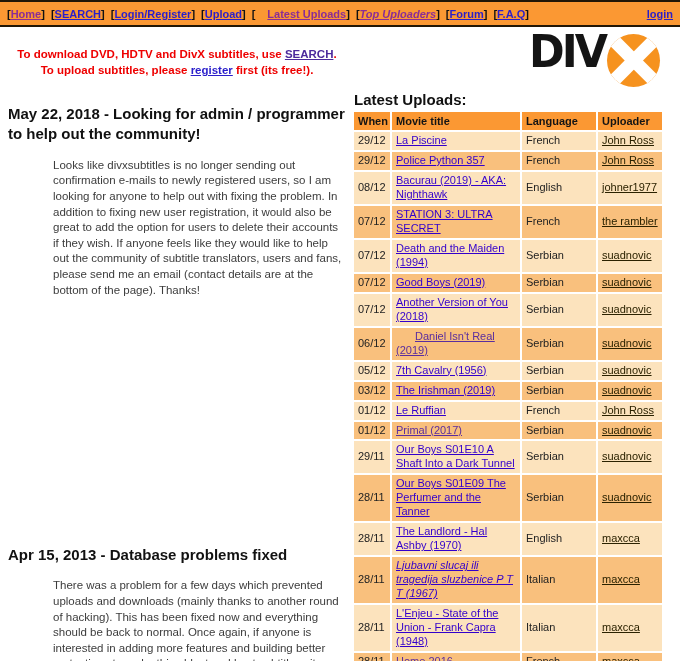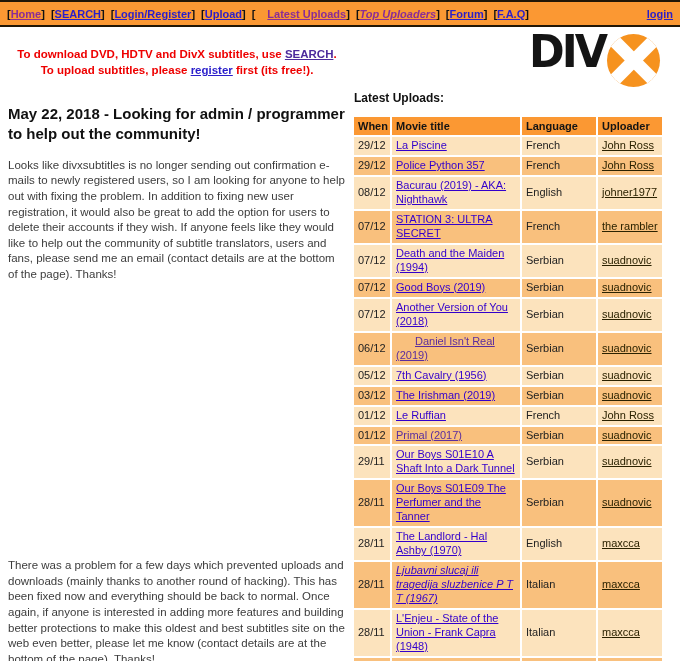--- a/index.html
+++ b/index.html
@@ -25,21 +25,21 @@
 
   
   .notice{
     margin:19px auto 0; width:330px; text-align:center;
     font-size:11.5px; font-weight:bold; line-height:1.4;
   }
   .notice a{ font-weight:bold; }
 
   
   .news-title{ font-size:15px; font-weight:bold; color:#111; line-height:1.35; }
-  .news-body{ font-size:11.5px; color:#3C3C3C; line-height:1.36; margin-top:13px; }
+  .news-body{ font-size:11.5px; color:#3C3C3C; line-height:1.36; margin-top:13px;margin-left:45px; }
   .news-1{ margin-top:26px; }
   .news-2{ position:absolute; top:518px; left:8px; right:6px; }
 
   
   .logo-wrap{ display:flex; justify-content:flex-end; margin:7px 0 0 0; padding-right:0; }
   .logo{ display:flex; align-items:flex-start; }
   .logo-word{
     font-family:"DejaVu Sans", sans-serif; font-weight:900; font-size:43px;
     line-height:34px; letter-spacing:-3px; color:#141414; transform:scaleY(1.05);
   }
@@ -52,21 +52,21 @@
     position:relative; overflow:hidden; margin-left:2px; flex:none;
   }
   .logo-x::before, .logo-x::after{
     content:""; position:absolute; left:-12%; right:-12%; top:50%;
     height:13px; margin-top:-6.5px; background:#fff;
   }
   .logo-x::before{ transform:rotate(45deg); }
   .logo-x::after{ transform:rotate(-45deg); }
 
   
-  .uploads-heading{ font-size:12px; font-weight:bold; color:#111; margin:4px 0 10px 2px; }
+  .uploads-heading{ font-size:15px; font-weight:bold; color:#111; margin:4px 0 2px 2px; }
   table.uploads{
     width:306px; border-collapse:separate; border-spacing:2px;
     font-size:11px; table-layout:fixed;
   }
   table.uploads th{
     background:#FB9833; color:#141414; text-align:left; font-weight:bold;
     padding:3px 4px;
   }
   table.uploads td{ padding:2px 4px; vertical-align:middle; color:#222; line-height:1.27; }
   tr.row-light td{ background:#FCE3BD; }
@@ -102,20 +102,21 @@
     <div class="notice" style="color: rgb(238, 0, 0);">
       <span>To download DVD, HDTV and DivX subtitles, use </span><a href="#" class="notice-search" style="color: rgb(75, 42, 155);">SEARCH</a><span>. To upload subtitles, please </span><a href="#" class="notice-register" style="color: rgb(42, 30, 203);">register</a><span> first (its free!).</span>
     </div>
 
     <div class="news-1">
       <div class="news-title">May 22, 2018 - Looking for admin / programmer to help out the community!</div>
       <div class="news-body">Looks like divxsubtitles is no longer sending out confirmation e-mails to newly registered users, so I am looking for anyone to help out with fixing the problem. In addition to fixing new user registration, it would also be great to add the option for users to delete their accounts if they wish. If anyone feels like they would like to help out the community of subtitle translators, users and fans, please send me an email (contact details are at the bottom of the page). Thanks!</div>
     </div>
 
     <div class="news-2">
+      <div class="news-title">Apr 15, 2013 - Database problems fixed</div>
       <div class="news-body">There was a problem for a few days which prevented uploads and downloads (mainly thanks to another round of hacking). This has been fixed now and everything should be back to normal. Once again, if anyone is interested in adding more features and building better protections to make this oldest and best subtitles site on the web even better, please let me know (contact details are at the bottom of the page). Thanks!</div>
     </div>
   </div>
 
   <div class="right-col">
 
     <div class="logo-wrap">
       <div class="logo">
         <div>
           <div class="logo-word">DIV</div>

